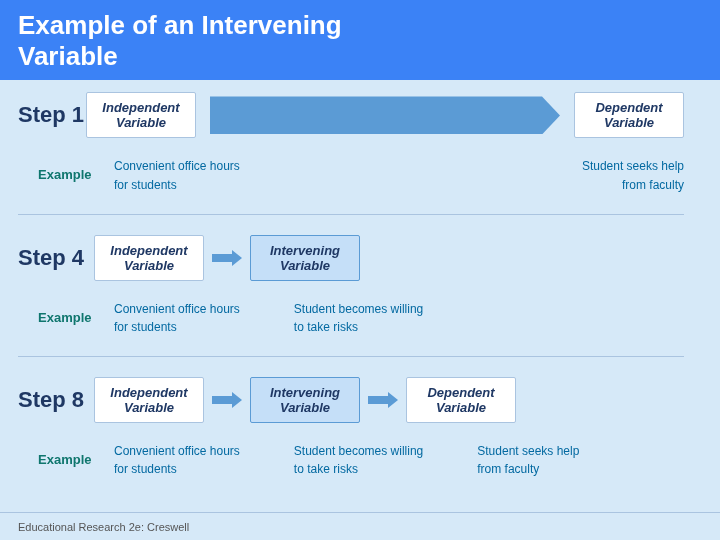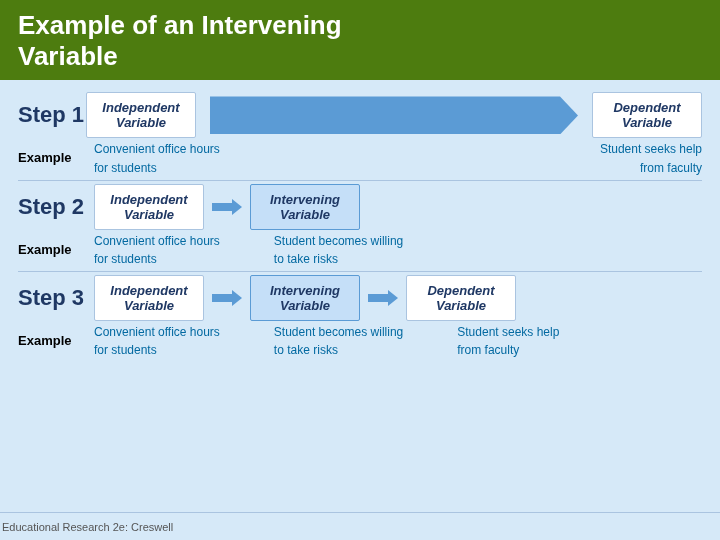--- a/index.html
+++ b/index.html
@@ -12,58 +12,59 @@
     }
 
     .page {
       width: 720px;
       height: 540px;
       display: flex;
       flex-direction: column;
     }
 
     .header {
-      background: #4d7c0f;
+      background: #3b82f6;
       color: white;
       padding: 10px 18px 8px 18px;
       font-size: 26px;
       font-weight: bold;
       line-height: 1.2;
       flex-shrink: 0;
     }
 
     .main-content {
       background: #d6e9f8;
       flex: 1;
-      padding: 12px 18px 6px 18px;
+      padding: 12px 36px 6px 18px;
       display: flex;
       flex-direction: column;
-      gap: 1px;
+      gap: 18px;
     }
 
     .row {
       display: flex;
       align-items: center;
       gap: 8px;
     }
 
     .step-label {
       font-size: 22px;
       font-weight: bold;
       color: #1f3864;
       width: 68px;
       flex-shrink: 0;
     }
 
     .example-label {
       font-size: 13px;
       font-weight: bold;
-      color: #000000;
+      color: #0f766e;
       width: 68px;
       flex-shrink: 0;
+      margin-left: 20px;
     }
 
     .box {
       background: white;
       border: 1.5px solid #aac4e0;
       border-radius: 2px;
       text-align: center;
       font-size: 13px;
       font-weight: bold;
       color: #1f3864;
@@ -82,21 +83,21 @@
       color: #0369a1;
       line-height: 1.3;
     }
 
     .flex-spacer {
       flex: 1;
     }
 
     .footer {
       background: #d6e9f8;
-      padding: 4px 18px 5px 2px;
+      padding: 4px 18px 5px 18px;
       border-top: 1.5px solid #aac4e0;
     }
 
     .footer-text {
       font-size: 11px;
       color: #555;
       text-align: center;
     }
 
     
@@ -201,21 +202,21 @@
       <div class="flex-spacer"></div>
       <div style="min-width:110px; text-align:right;">
         <span class="example-text">Student seeks help</span><br>
         <span class="example-text">from faculty</span>
       </div>
     </div>
 
     <div class="divider"></div>
 
     <div class="row">
-      <div class="step-label">Step 2</div>
+      <div class="step-label">Step 4</div>
       <div class="box" style="min-width:110px;">
         <span>Independent</span><br>
         <span>Variable</span>
       </div>
 
       <svg class="sarrow" viewBox="0 0 30 18">
         <polygon points="0,5 20,5 20,1 30,9 20,17 20,13 0,13" fill="#5b9bd5"></polygon>
       </svg>
       <div class="box intervening" style="min-width:110px;">
         <span>Intervening</span><br>
@@ -232,21 +233,21 @@
       <div style="width:38px;"></div>
       <div style="min-width:110px;">
         <span class="example-text">Student becomes willing</span><br>
         <span class="example-text">to take risks</span>
       </div>
     </div>
 
     <div class="divider"></div>
 
     <div class="row">
-      <div class="step-label">Step 3</div>
+      <div class="step-label">Step 8</div>
       <div class="box" style="min-width:110px;">
         <span>Independent</span><br>
         <span>Variable</span>
       </div>
       <svg class="sarrow" viewBox="0 0 30 18">
         <polygon points="0,5 20,5 20,1 30,9 20,17 20,13 0,13" fill="#5b9bd5"></polygon>
       </svg>
       <div class="box intervening" style="min-width:110px;">
         <span>Intervening</span><br>
         <span>Variable</span>

